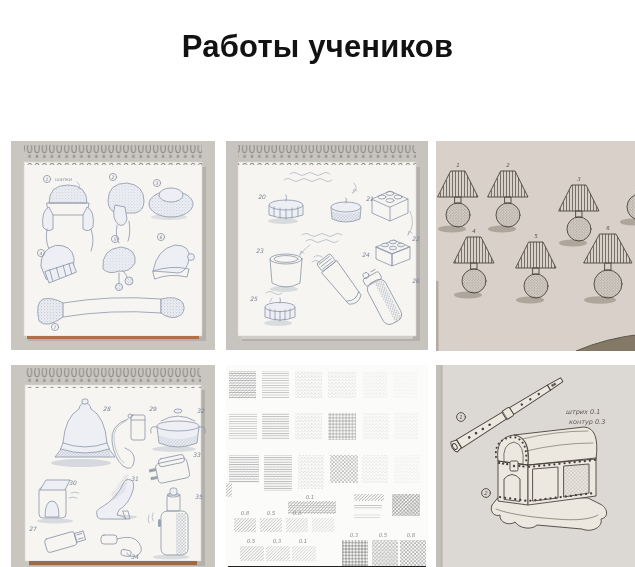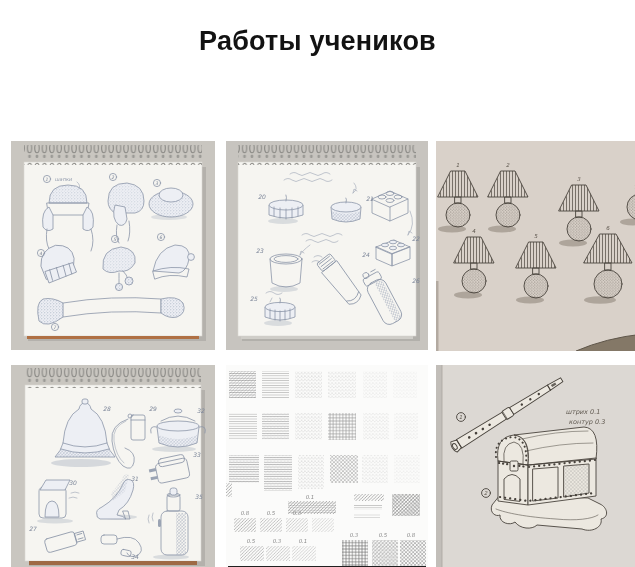--- a/index.html
+++ b/index.html
@@ -1,19 +1,19 @@
 <!DOCTYPE html>
 <html><head>
 <meta charset="utf-8">
 <style>
   html,body{margin:0;padding:0;}
   body{width:635px;height:567px;background:#ffffff;position:relative;overflow:hidden;
        font-family:"Liberation Sans",sans-serif;}
   .title{position:absolute;top:8px;left:0;width:635px;text-align:center;
-         font-size:27px;font-weight:bold;color:#121212;letter-spacing:.2px;}
+         font-size:31px;font-weight:bold;color:#121212;letter-spacing:.2px;}
   .grid{position:absolute;top:133px;left:0;width:635px;height:434px;}
   .tile{position:absolute;overflow:hidden;margin:8px;padding:0;}
   .t1{left:3px;  top:0;    width:204px;height:209px;}
   .t2{left:218px;top:0;    width:202px;height:209px;}
   .t3{left:428px;top:0;    width:207px;height:210px;}
   .t4{left:3px;  top:224px;width:204px;height:210px;}
   .t5{left:218px;top:224px;width:202px;height:206px;}
   .t6{left:428px;top:224px;width:207px;height:210px;}
   .tile svg{display:block;width:100%;height:100%;}
   .pen{stroke:#8c96a8;fill:none;stroke-width:.8;stroke-linecap:round;stroke-linejoin:round}

